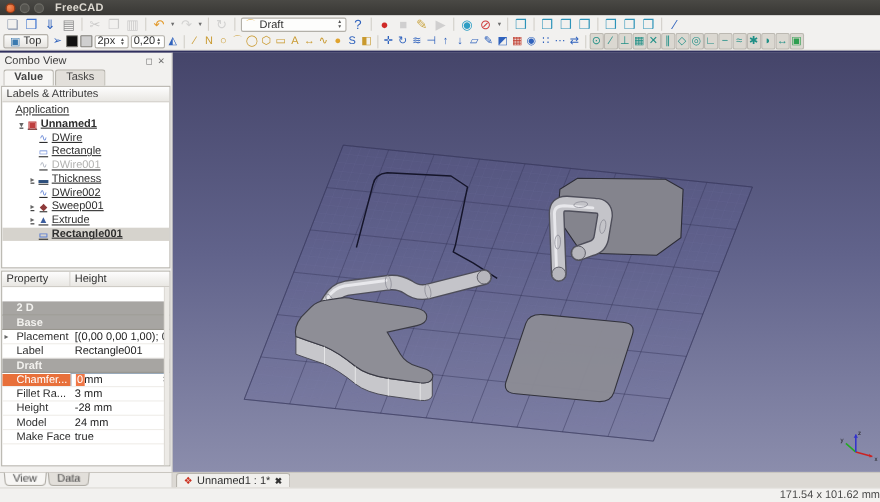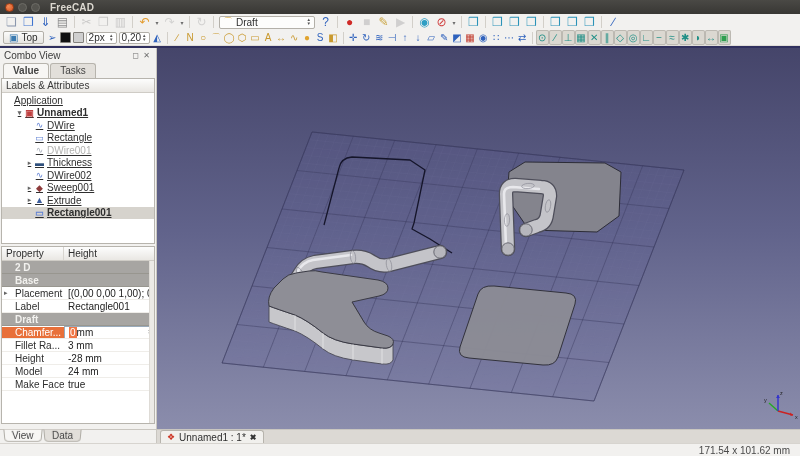--- a/index.html
+++ b/index.html
@@ -43,21 +43,21 @@
   .tree-wrap { height:166px; background:#fff; border:1px solid #b7b4ad; margin:0 1px; display:flex; flex-direction:column; overflow:hidden; }
   .tree-header { background:linear-gradient(#fdfdfd,#e9e7e3); border-bottom:1px solid #cfccc6; padding:1px 4px; color:#3a3a3a; }
   .tree { flex:1; padding-top:1px; overflow:hidden;text-decoration:underline; }
   .tree-row { display:flex; align-items:center; height:12.5px; white-space:nowrap; }
   .tree-row .expander { width:9px; font-size:7px; color:#666; text-align:center; flex:none; }
   .tree-row .ticon { width:11px; font-size:9px; text-align:center; margin-right:2px; flex:none; }
   .tree-row.selected { background:#d6d3cd; }
   .tree-row.bold { font-weight:bold; }
   .tree-row.muted { color:#b2b2b0; }
 
-  .props { height:178px; background:#fff; border:1px solid #b7b4ad; margin:2px 1px 0; display:flex; flex-direction:column; overflow:hidden; position:relative; }
+  .props { height:178px; background:#fff; border:1px solid #b7b4ad; margin:2px 1px 0; display:flex; flex-direction:column; overflow:hidden; position:relative;gap:13px; }
   .props-header { display:flex; background:linear-gradient(#fdfdfd,#e9e7e3); border-bottom:1px solid #cfccc6; flex:none; }
   .props-header .ph1 { width:62px; padding:1px 4px; border-right:1px solid #d8d5d0; }
   .props-header .ph2 { flex:1; padding:1px 4px; }
   .prop-row { display:flex; height:13px; align-items:center; border-bottom:1px solid #efede9; overflow:hidden; }
   .prop-row .pname { width:62px; flex:none; padding-left:13px; position:relative; white-space:nowrap; overflow:hidden; }
   .prop-row .pname .pexp { position:absolute; left:2px; top:1px; font-size:7px; color:#666; }
   .prop-row .pval { flex:1; padding-left:4px; white-space:nowrap; overflow:hidden; color:#222; }
   .prop-group { height:13px; background:#a7a5a2; color:#f2f1ee; padding-left:13px; display:flex; align-items:center; border-bottom:1px solid #98968f; font-weight:bold; }
   .prop-row.editing .pname { background:#e8703a; color:#fff; }
   .prop-row.editing .pval { display:flex; align-items:center; border:1px solid #9ab; background:#fff; height:13px; }
@@ -72,21 +72,21 @@
   
   .bottom-bar { height:14px; display:flex; background:#e6e3df; border-top:1px solid #c9c6c0; }
   .vd-zone { width:157px; flex:none; display:flex; padding-left:4px; gap:2px; background:#f2f1ef; border-right:1px solid #c9c6c0; }
   .vd-tab { border:1px solid #b0ada6; border-top:none; border-radius:0 0 4px 4px; padding:0 7px 1px; background:#e2dfda; height:12px; color:#444; transform:perspective(20px) rotateX(-6deg); }
   .vd-tab.active { background:#f7f6f4; }
   .mdi-zone { flex:1; display:flex; align-items:flex-end; padding-left:3px; background:#dcd9d4; }
   .mdi-tab { display:flex; align-items:center; gap:4px; background:#f1f0ed; border:1px solid #b7b4ad; border-bottom:none; border-radius:3px 3px 0 0; height:13px; padding:0 6px; }
   .mdi-tab .doc-icon { color:#cc3322; font-size:9px; }
   .mdi-tab .close-x { font-size:8px; color:#333; font-weight:bold; }
 
-  .statusbar { height:14px; background:#f2f1ef; border-top:1px solid #d7d4cf; display:flex; align-items:center; justify-content:flex-end; padding-right:10px; color:#4a4a4a; }
+  .statusbar { height:14px; background:#f2f1ef; border-top:1px solid #d7d4cf; display:flex; align-items:center; justify-content:flex-end; color:#4a4a4a; }
 </style>
 </head>
 <body>
 
 <div class="titlebar">
   <span class="win-btn close"></span>
   <span class="win-btn minimize"></span>
   <span class="win-btn maximize"></span>
   <span class="title-text">FreeCAD</span>
 </div>

